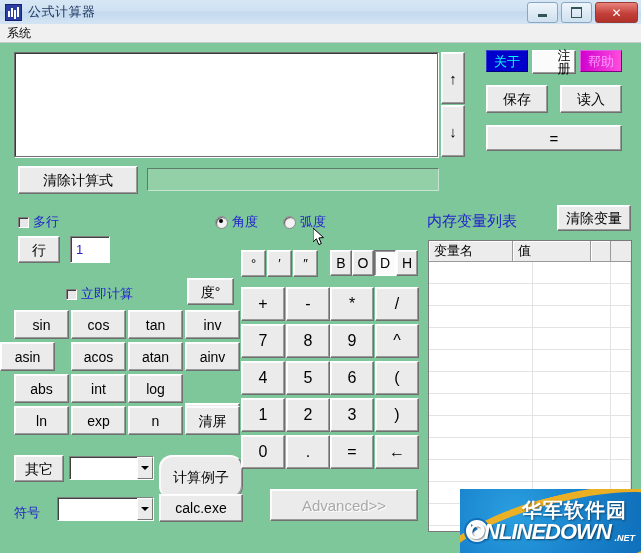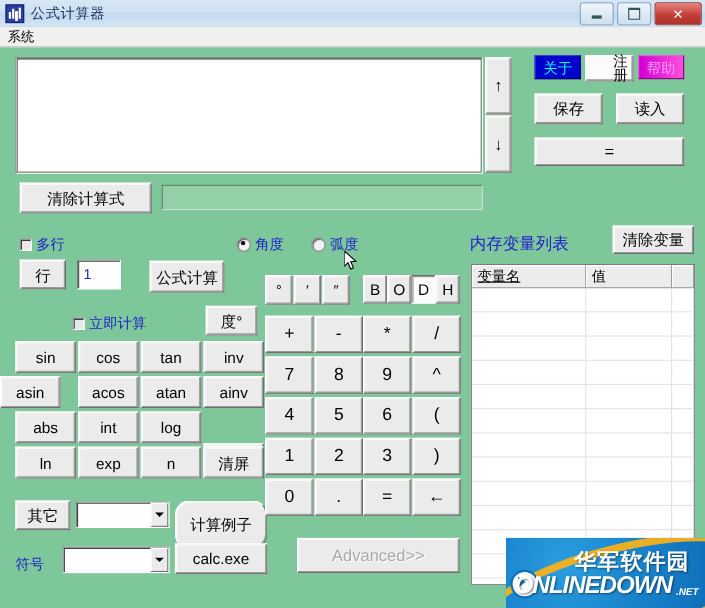--- a/index.html
+++ b/index.html
@@ -262,23 +262,20 @@
     <polygon points="0,0 0,14 3.4,10.8 5.8,16.6 8.3,15.5 5.9,9.9 10.5,9.6" fill="#ffffff" stroke="#000000" stroke-width="1"></polygon>
   </svg>
 
   <div class="btn cn" style="left:18px;top:236px;width:42px;height:27px;font-size:14px;">
     <span>行</span>
   </div>
   <div class="field" style="left:70px;top:236px;width:40px;height:27px;">
     <span style="padding-left:5px;line-height:25px;font-size:13px;color:#2222cc;display:block;">1</span>
   </div>
 
-  <div class="btn cn" style="left:136px;top:237px;width:68px;height:29px;font-size:14px;">
-    <span>公式计算</span>
-  </div>
 
   <div class="chk" style="left:66px;top:285px;">
     <div class="chkbox"></div>
     <span>立即计算</span>
   </div>
 
   <div class="btn cn" style="left:187px;top:278px;width:47px;height:27px;font-size:14px;">
     <span>度°</span>
   </div>
 
@@ -310,21 +307,21 @@
     <span>Advanced&gt;&gt;</span>
   </div>
 
   <div class="lbl" style="left:427px;top:212px;font-size:15px;">内存变量列表</div>
   <div class="btn cn" style="left:557px;top:205px;width:74px;height:26px;font-size:14px;">
     <span>清除变量</span>
   </div>
 
   <div class="vartable" style="left:428px;top:240px;width:204px;height:292px;">
     <div class="vt-head" id="vt-head">
-        <div class="vt-th" style="width: 104px; text-decoration: underline;">变量名</div>
+        <div class="vt-th" style="width: 84px;">变量名</div>
         <div class="vt-th" style="width: 78px;">值</div>
         <div class="vt-th" style="width: 20px;"></div>
       </div>
     <div id="vt-body">
         <div class="vt-row">
           <div class="vt-td" style="width: 104px;"></div>
           <div class="vt-td" style="width: 78px;"></div>
           <div class="vt-td" style="width: 20px;"></div>
         </div>
         <div class="vt-row">

